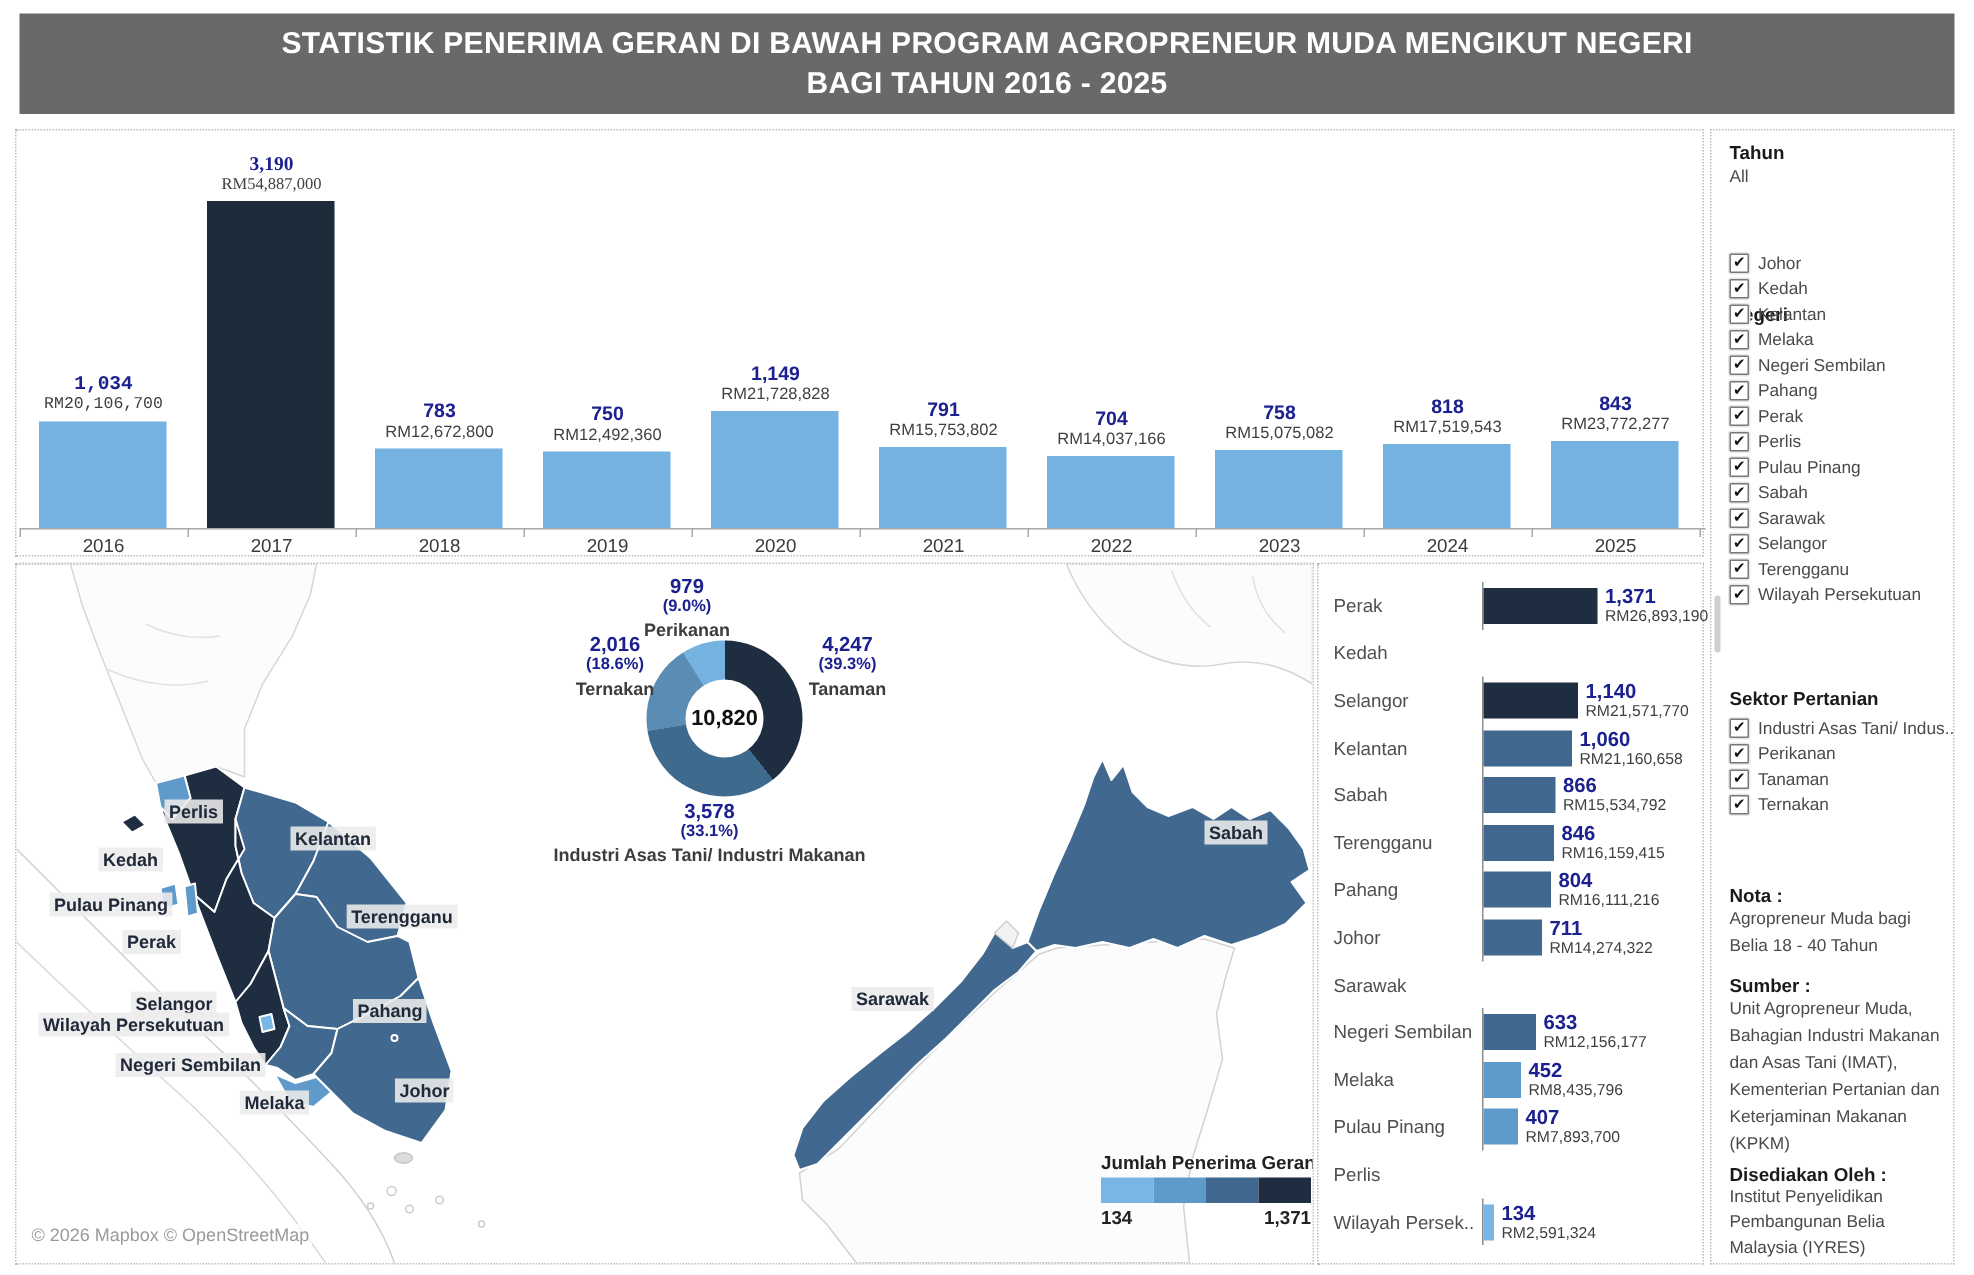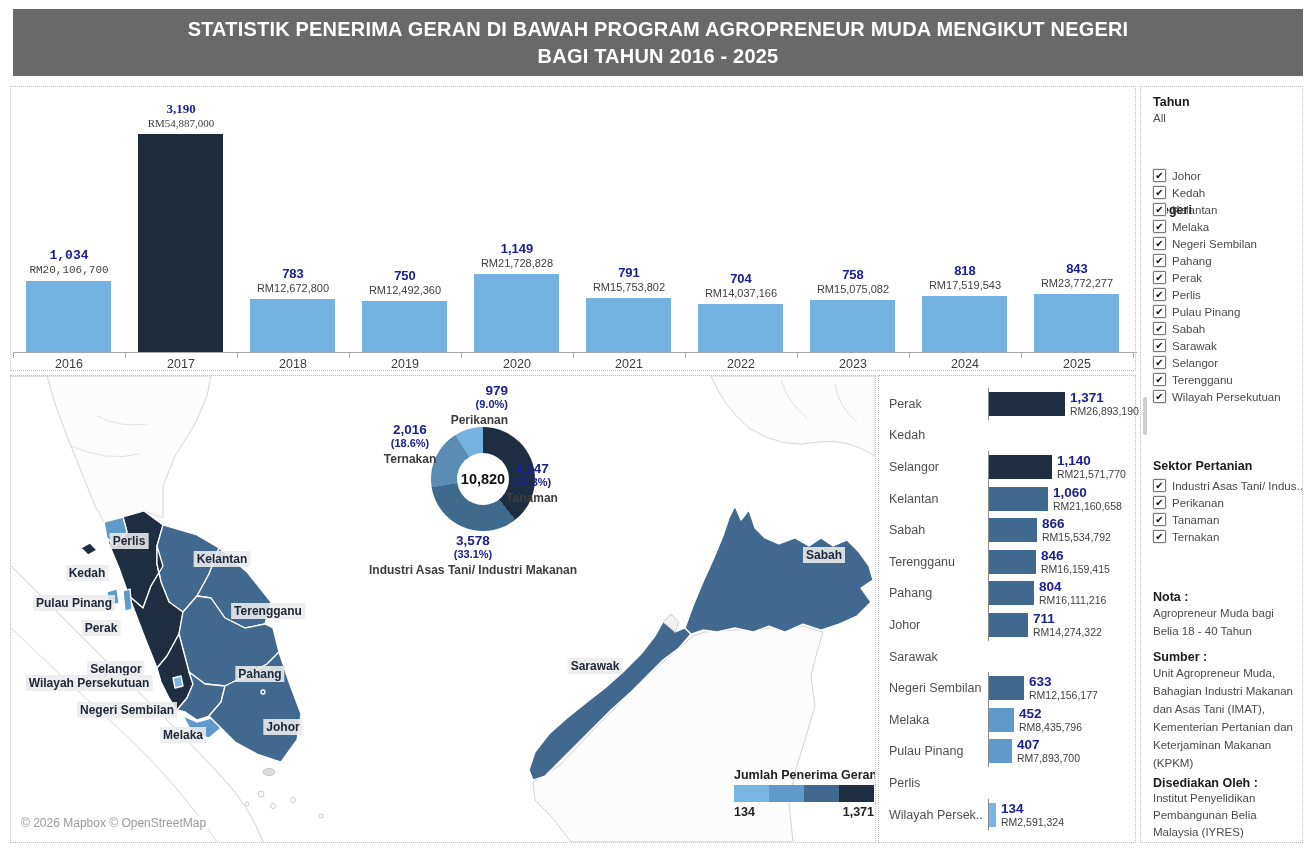--- a/index.html
+++ b/index.html
@@ -230,31 +230,31 @@
         <div class="map-label" style="left: 257px; top: 235px;">Terengganu</div>
         <div class="map-label" style="left: 249px; top: 298px;">Pahang</div>
         <div class="map-label" style="left: 272px; top: 351px;">Johor</div>
         <div class="map-label" style="left: 584px; top: 290px;">Sarawak</div>
         <div class="map-label" style="left: 813px; top: 179px;">Sabah</div>
       </div>
 
     <div class="donut" id="donut" style="background: conic-gradient(rgb(30, 45, 63) 0deg, rgb(30, 45, 63) 141.48deg, rgb(62, 106, 142) 141.48deg, rgb(62, 106, 142) 260.64deg, rgb(91, 140, 179) 260.64deg, rgb(91, 140, 179) 327.6deg, rgb(118, 178, 224) 327.6deg, rgb(118, 178, 224) 360deg);">
       <div class="donut-hole">10,820</div>
     </div>
-    <div class="dlab" style="left:397px;top:8px;width:100px;text-align:right;">
+    <div class="dlab" style="left:397px;top:8px;width:100px;">
       <div class="v">979</div>
       <div class="p">(9.0%)</div>
       <div class="n">Perikanan</div>
     </div>
     <div class="dlab" style="left:349px;top:47px;width:100px;">
       <div class="v">2,016</div>
       <div class="p">(18.6%)</div>
       <div class="n">Ternakan</div>
     </div>
-    <div class="dlab" style="left:471px;top:47px;width:100px;margin-top:39px;">
+    <div class="dlab" style="left:504px;top:47px;width:100px;">
       <div class="v">4,247</div>
       <div class="p">(39.3%)</div>
       <div class="n">Tanaman</div>
     </div>
     <div class="dlab" style="left:332px;top:158px;width:260px;">
       <div class="v">3,578</div>
       <div class="p">(33.1%)</div>
       <div class="n">Industri Asas Tani/ Industri Makanan</div>
     </div>
 

